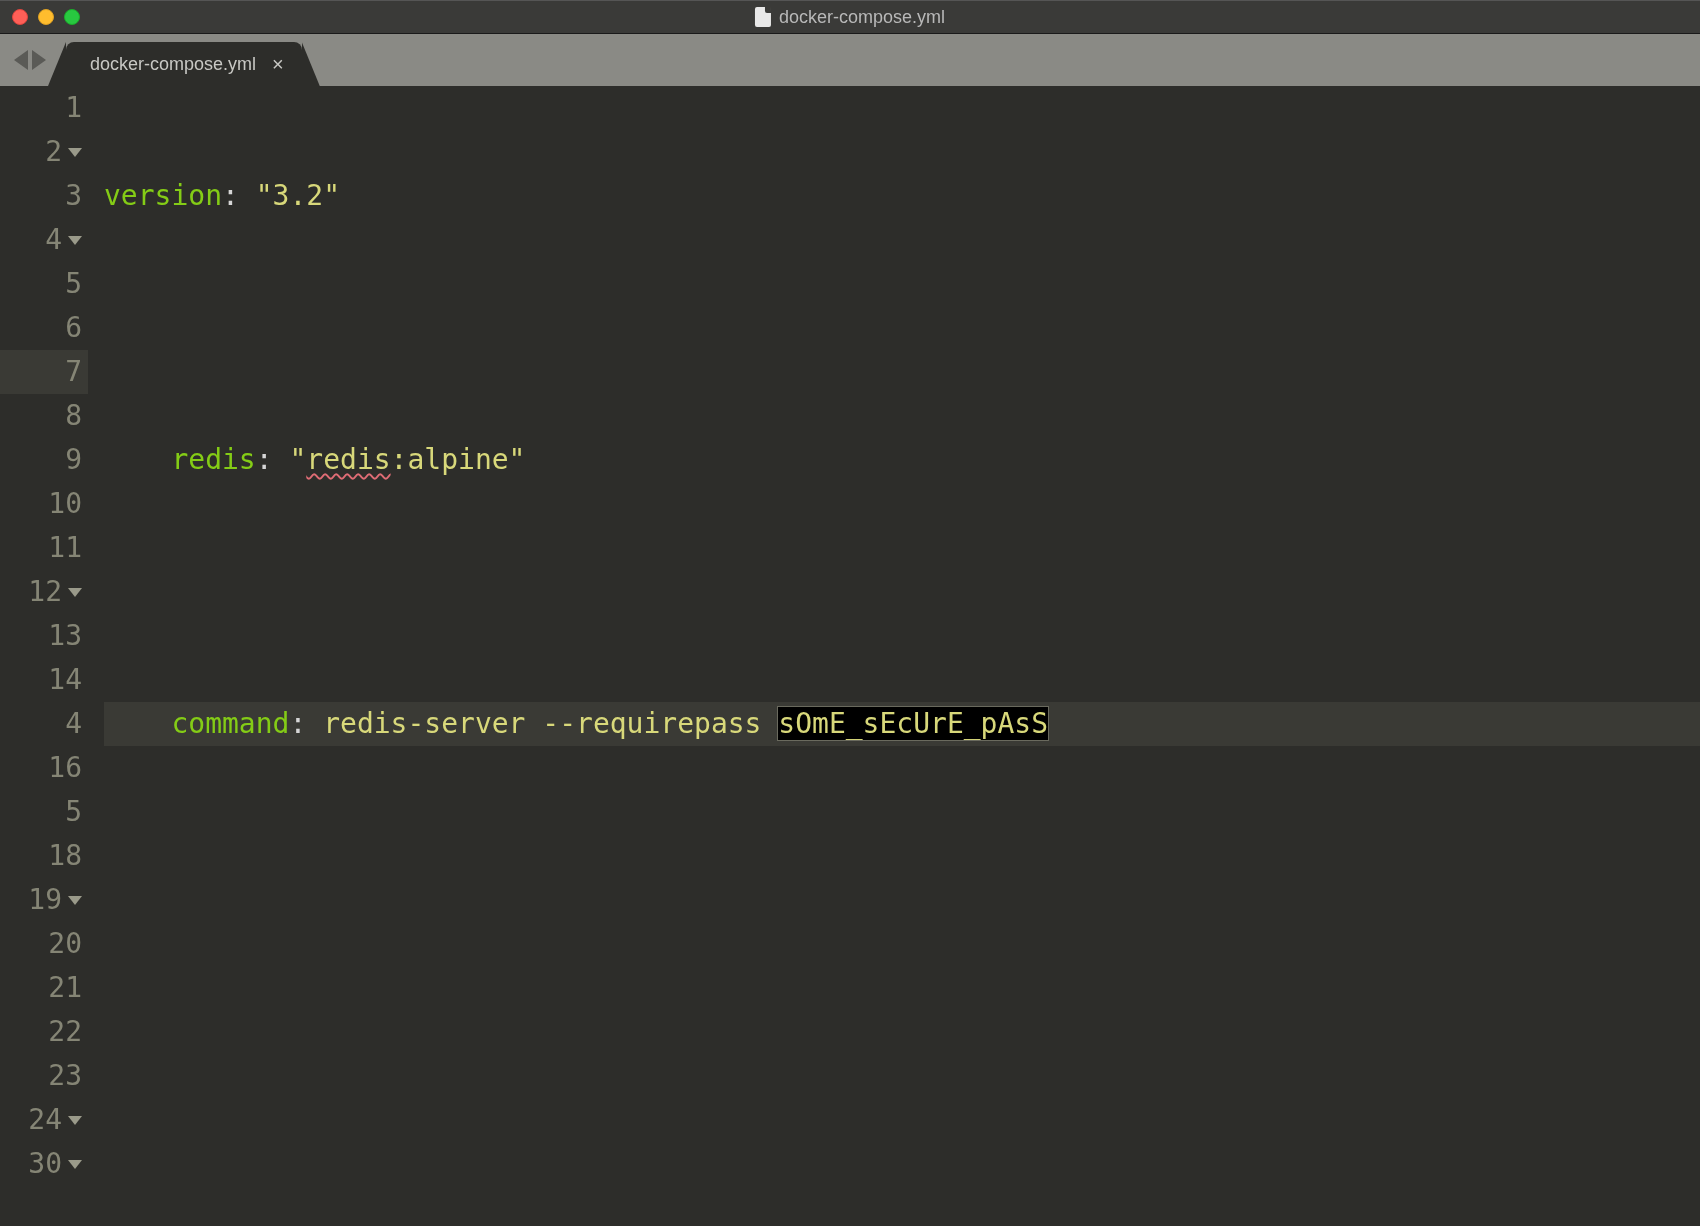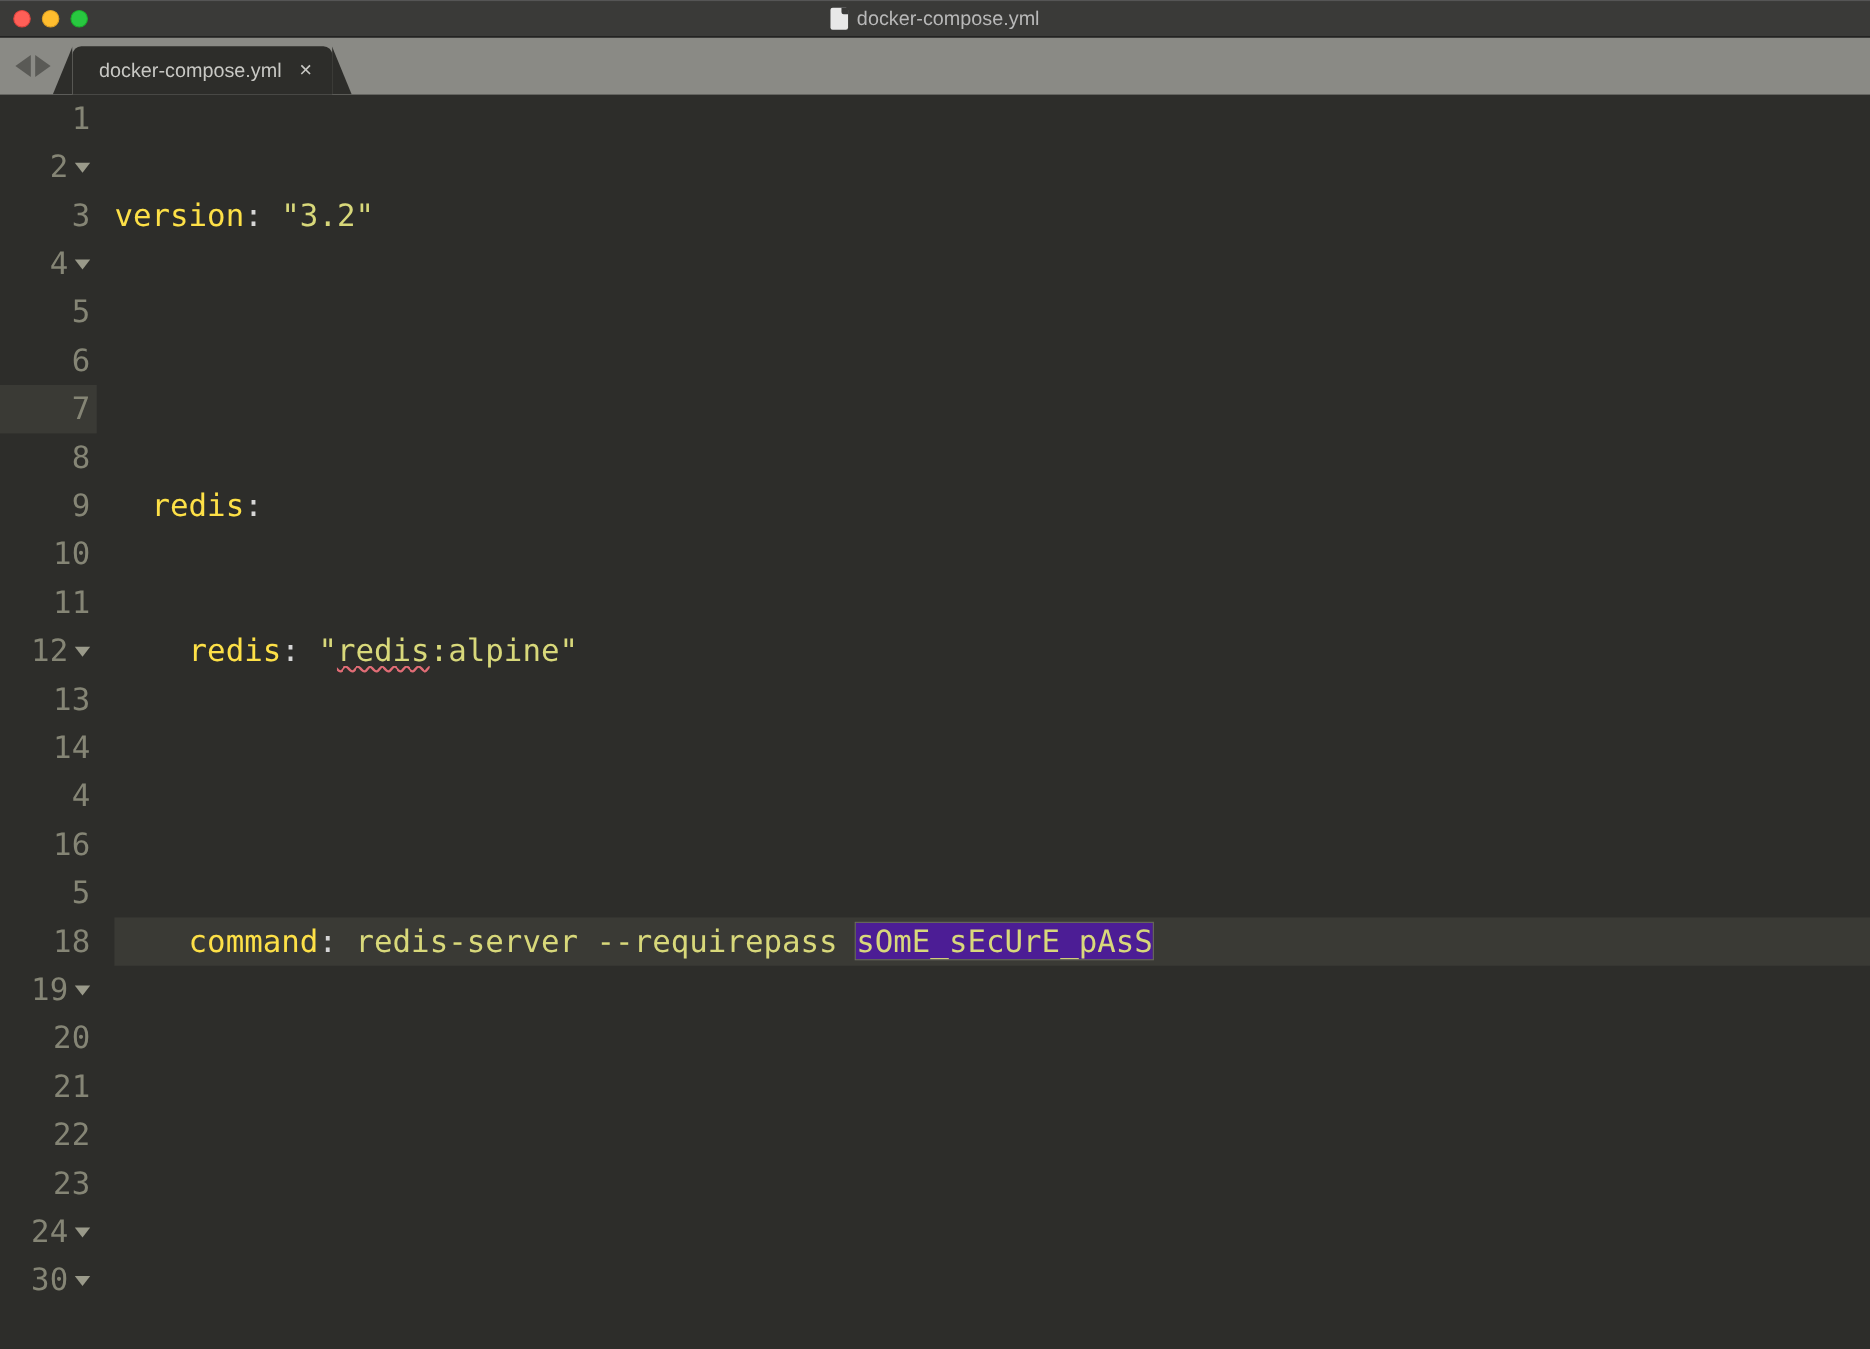--- a/index.html
+++ b/index.html
@@ -162,31 +162,31 @@
     }
     .code-line {
       height: 44px;
     }
     .code-line.hl {
       background: #3a3a35;
     }
     .gutter-line.hl {
       background: #3a3a35;
     }
-    .tok-key { color: #fde047; }
+    .tok-key { color: #84cc16; }
     .tok-str { color: #d8d87a; }
     .tok-val { color: #d8d87a; }
     .tok-punc { color: #d6d6d6; }
     .squiggle {
       text-decoration: underline wavy #e06c75;
       text-decoration-thickness: 2px;
       text-underline-offset: 4px;
     }
     .sel {
-      background: #4c1d95;
+      background: #000000;
       outline: 1px solid #6a6a5e;
       margin-top: 16px;
     }
   </style>
 </head>
 <body>
 
 <div class="titlebar">
   <div class="traffic-lights">
     <div class="traffic-light tl-red"></div>
@@ -290,21 +290,20 @@
         <div class="fold"></div>
       </div>
     <div class="gutter-line">
         <span>30</span>
         <div class="fold"></div>
       </div>
   </div>
   <div class="code">
     <div class="code-line"><span class="tok-key">version</span><span class="tok-punc">:</span> <span class="tok-str">"3.2"</span></div>
     <div class="code-line"></div>
-    <div class="code-line">  <span class="tok-key">redis</span><span class="tok-punc">:</span></div>
     <div class="code-line">    <span class="tok-key">redis</span><span class="tok-punc">:</span> <span class="tok-str">"</span><span class="tok-str squiggle">redis</span><span class="tok-str">:alpine"</span></div>
     <div class="code-line"></div>
     <div class="code-line hl">    <span class="tok-key">command</span><span class="tok-punc">:</span> <span class="tok-val">redis-server --requirepass </span><span class="tok-val sel">sOmE_sEcUrE_pAsS</span></div>
     <div class="code-line"></div>
     
     
     
     
     
     

